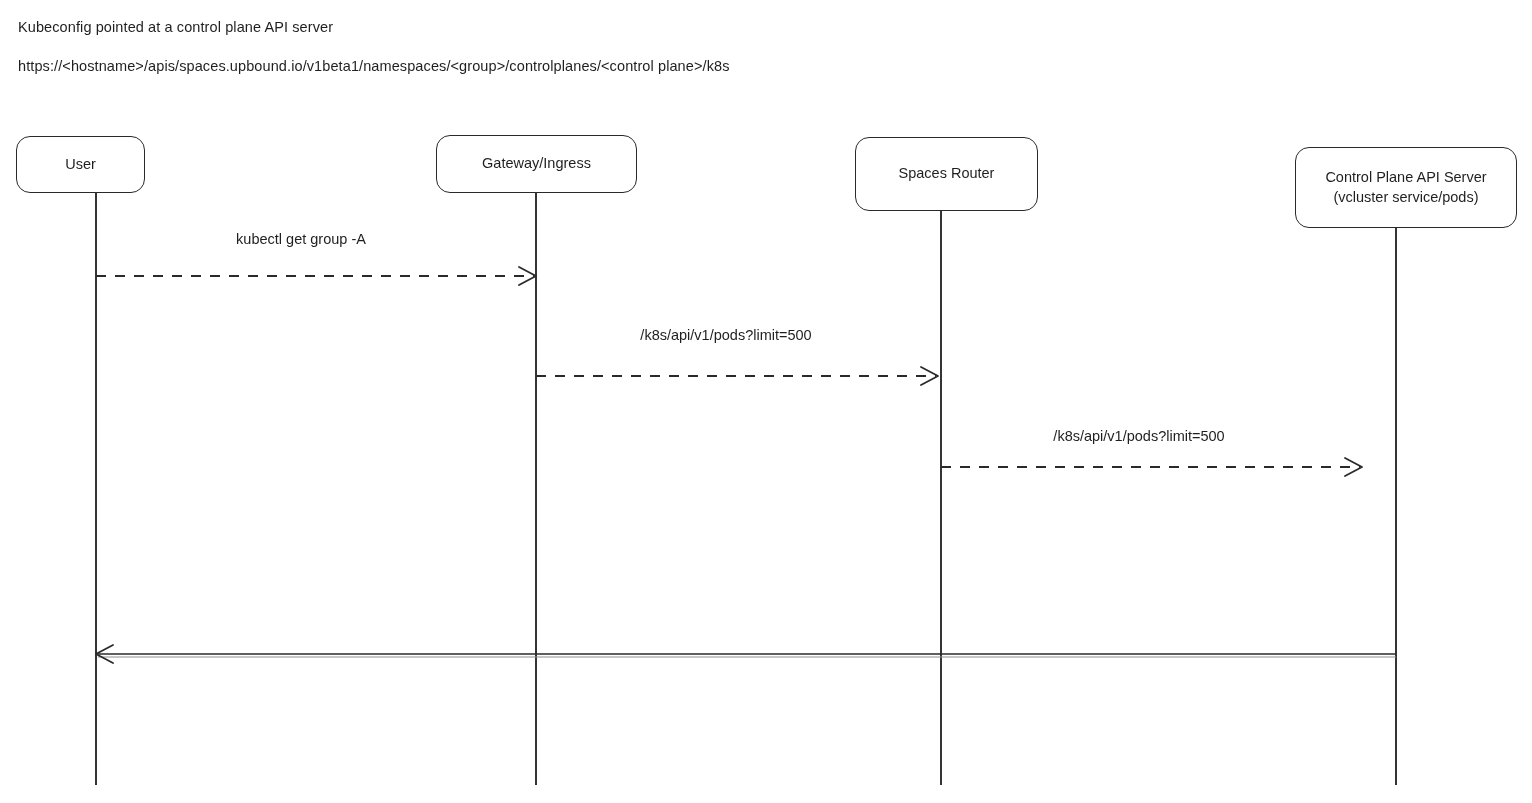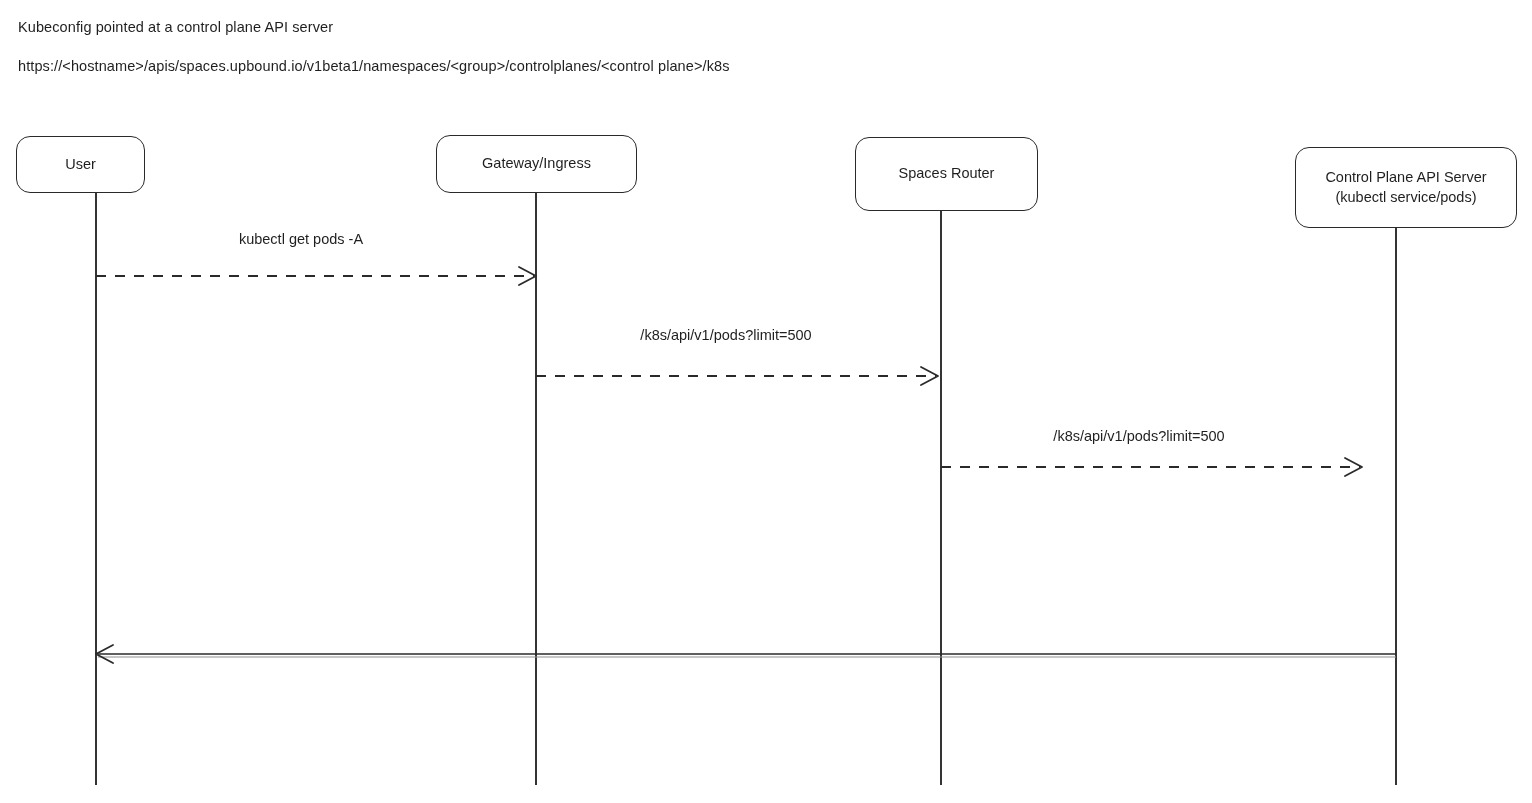--- a/index.html
+++ b/index.html
@@ -111,23 +111,23 @@
         </div>
       </div>
       <div class="participant" style="left: 855px; top: 137px; width: 183px; height: 74px;">
         <div>
           <span class="plabel">Spaces Router</span>
         </div>
       </div>
       <div class="participant" style="left: 1295px; top: 113px; width: 222px; height: 81px; margin-top: 34px;">
         <div>
           <span class="plabel">Control Plane API Server</span>
-          <span class="plabel">(kubectl service/pods)</span>
+          <span class="plabel">(vcluster service/pods)</span>
         </div>
       </div>
     </div>
   <div id="label-layer">
-      <div class="msg-label" style="left: 301px; top: 231px;">kubectl get pods -A</div>
+      <div class="msg-label" style="left: 301px; top: 231px;">kubectl get group -A</div>
       <div class="msg-label" style="left: 726px; top: 327px;">/k8s/api/v1/pods?limit=500</div>
       <div class="msg-label" style="left: 1139px; top: 428px;">/k8s/api/v1/pods?limit=500</div>
     </div>
 
 </div>
 
 </body></html>

